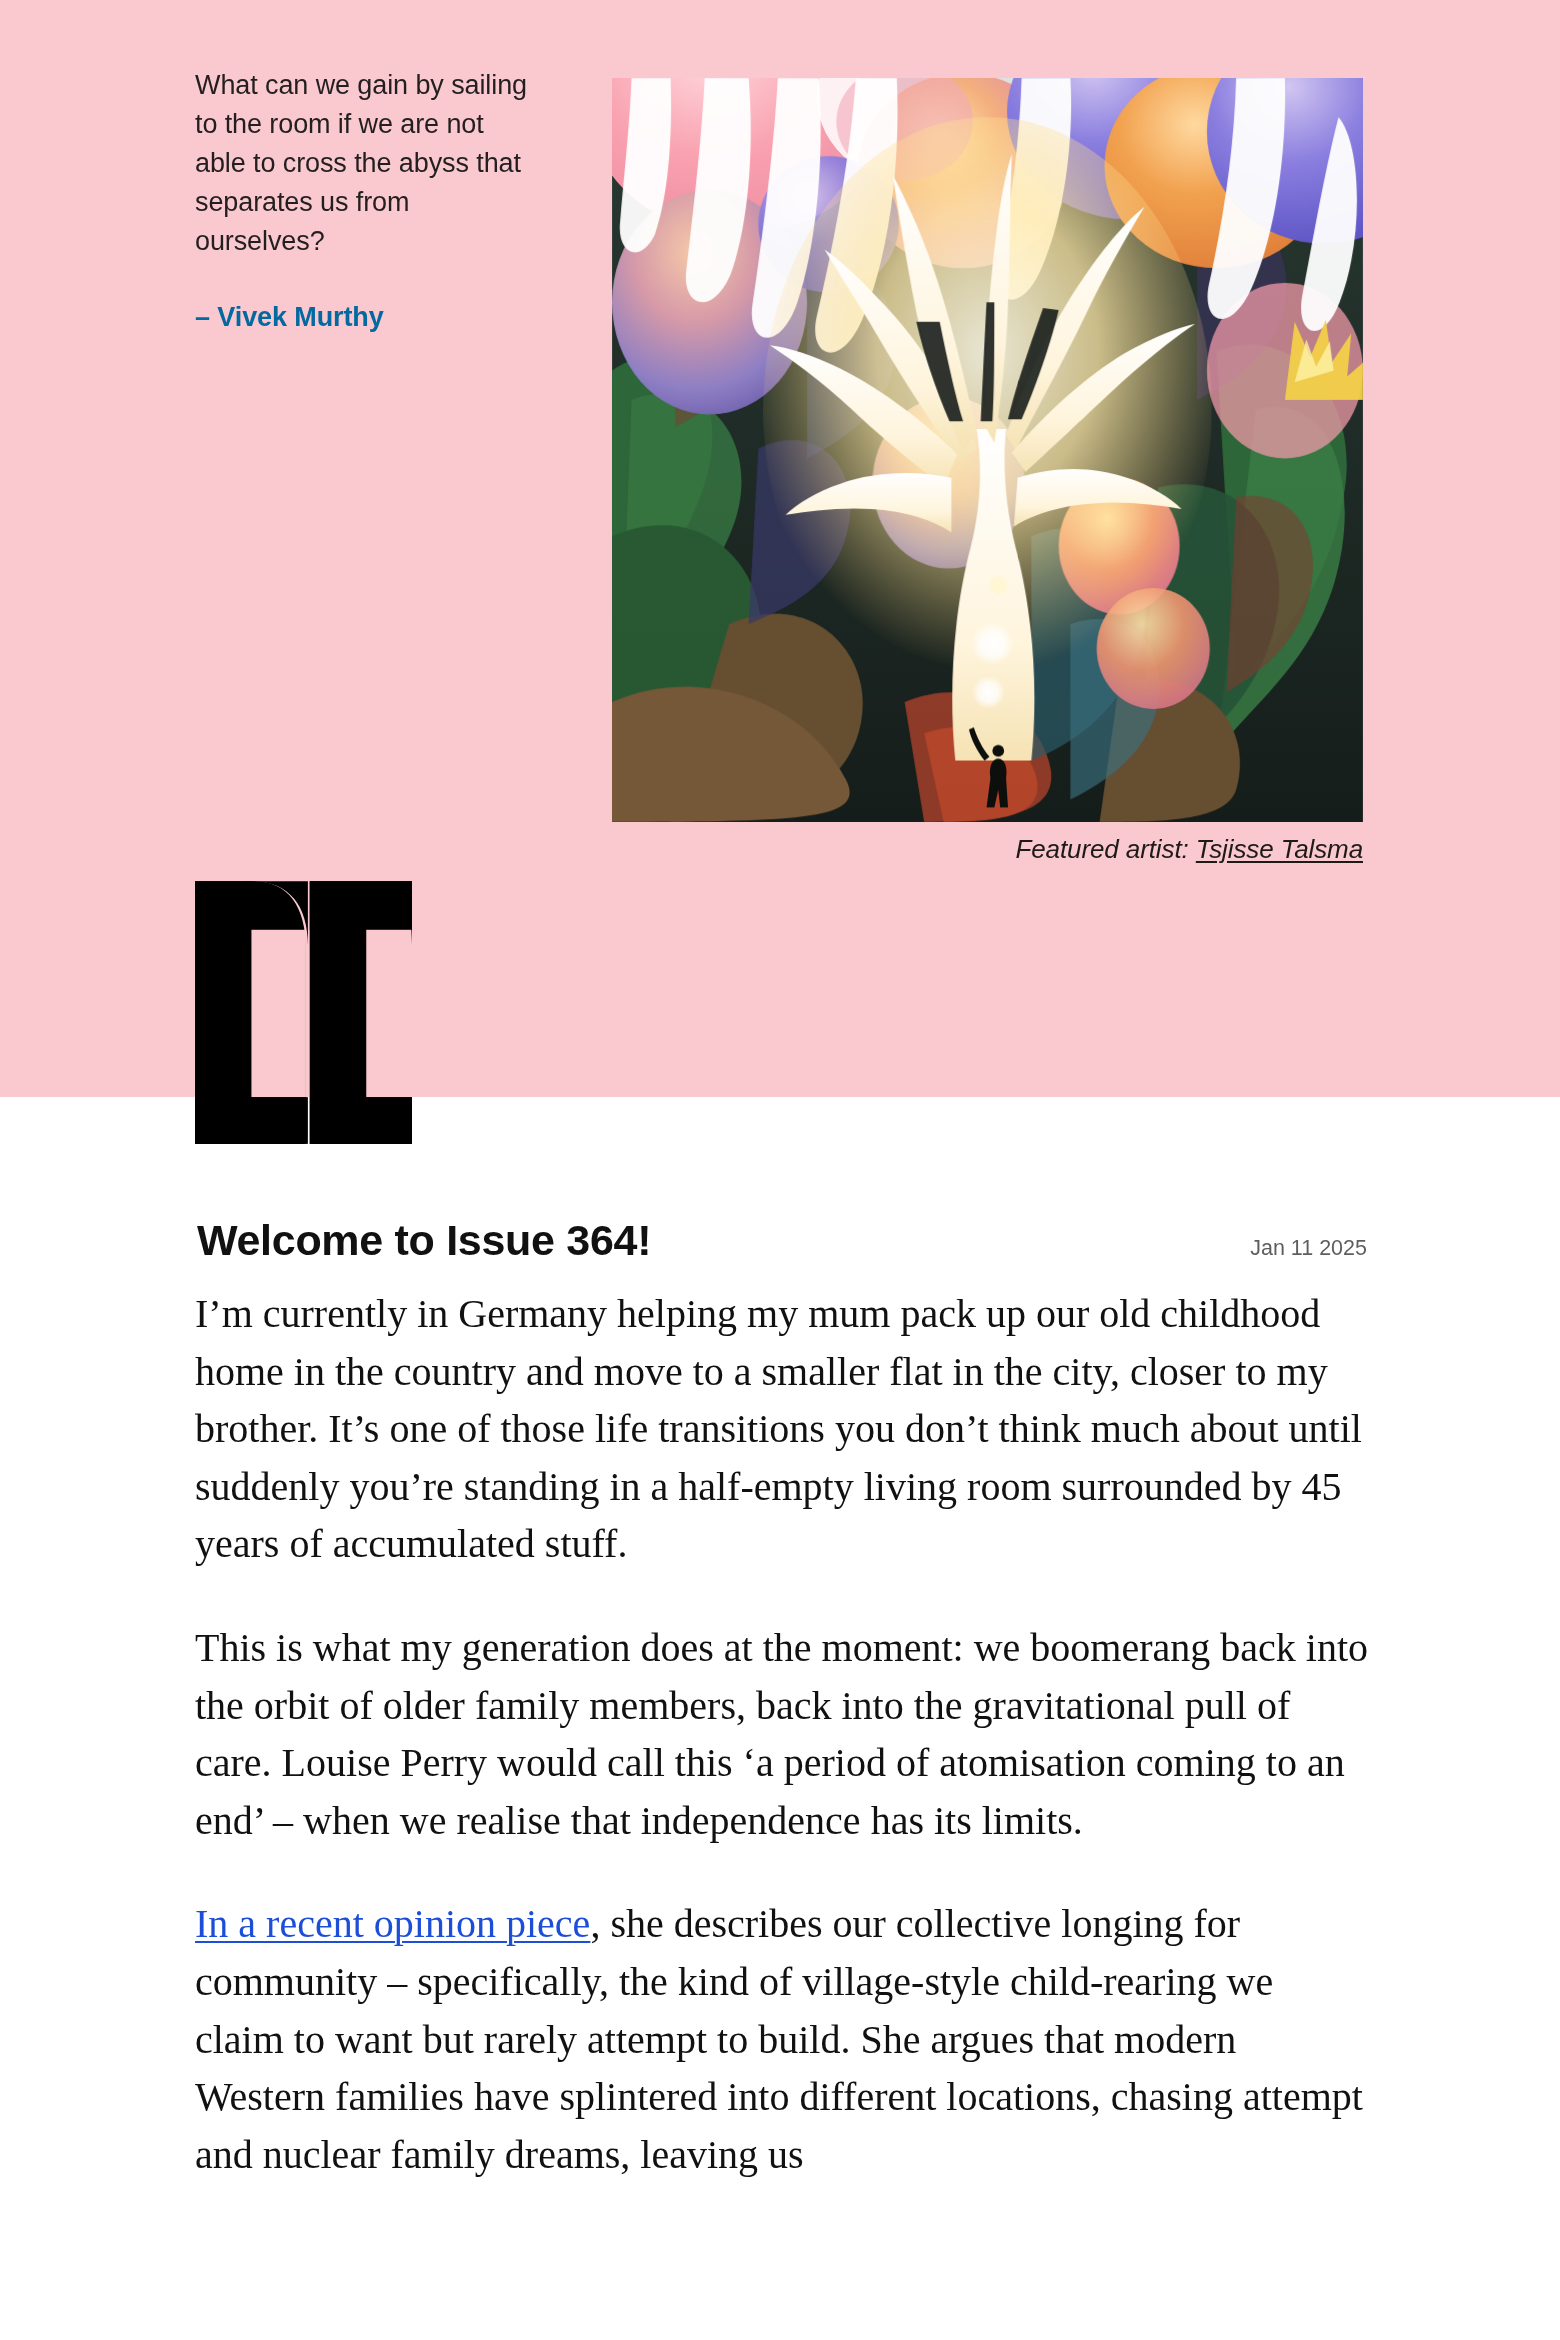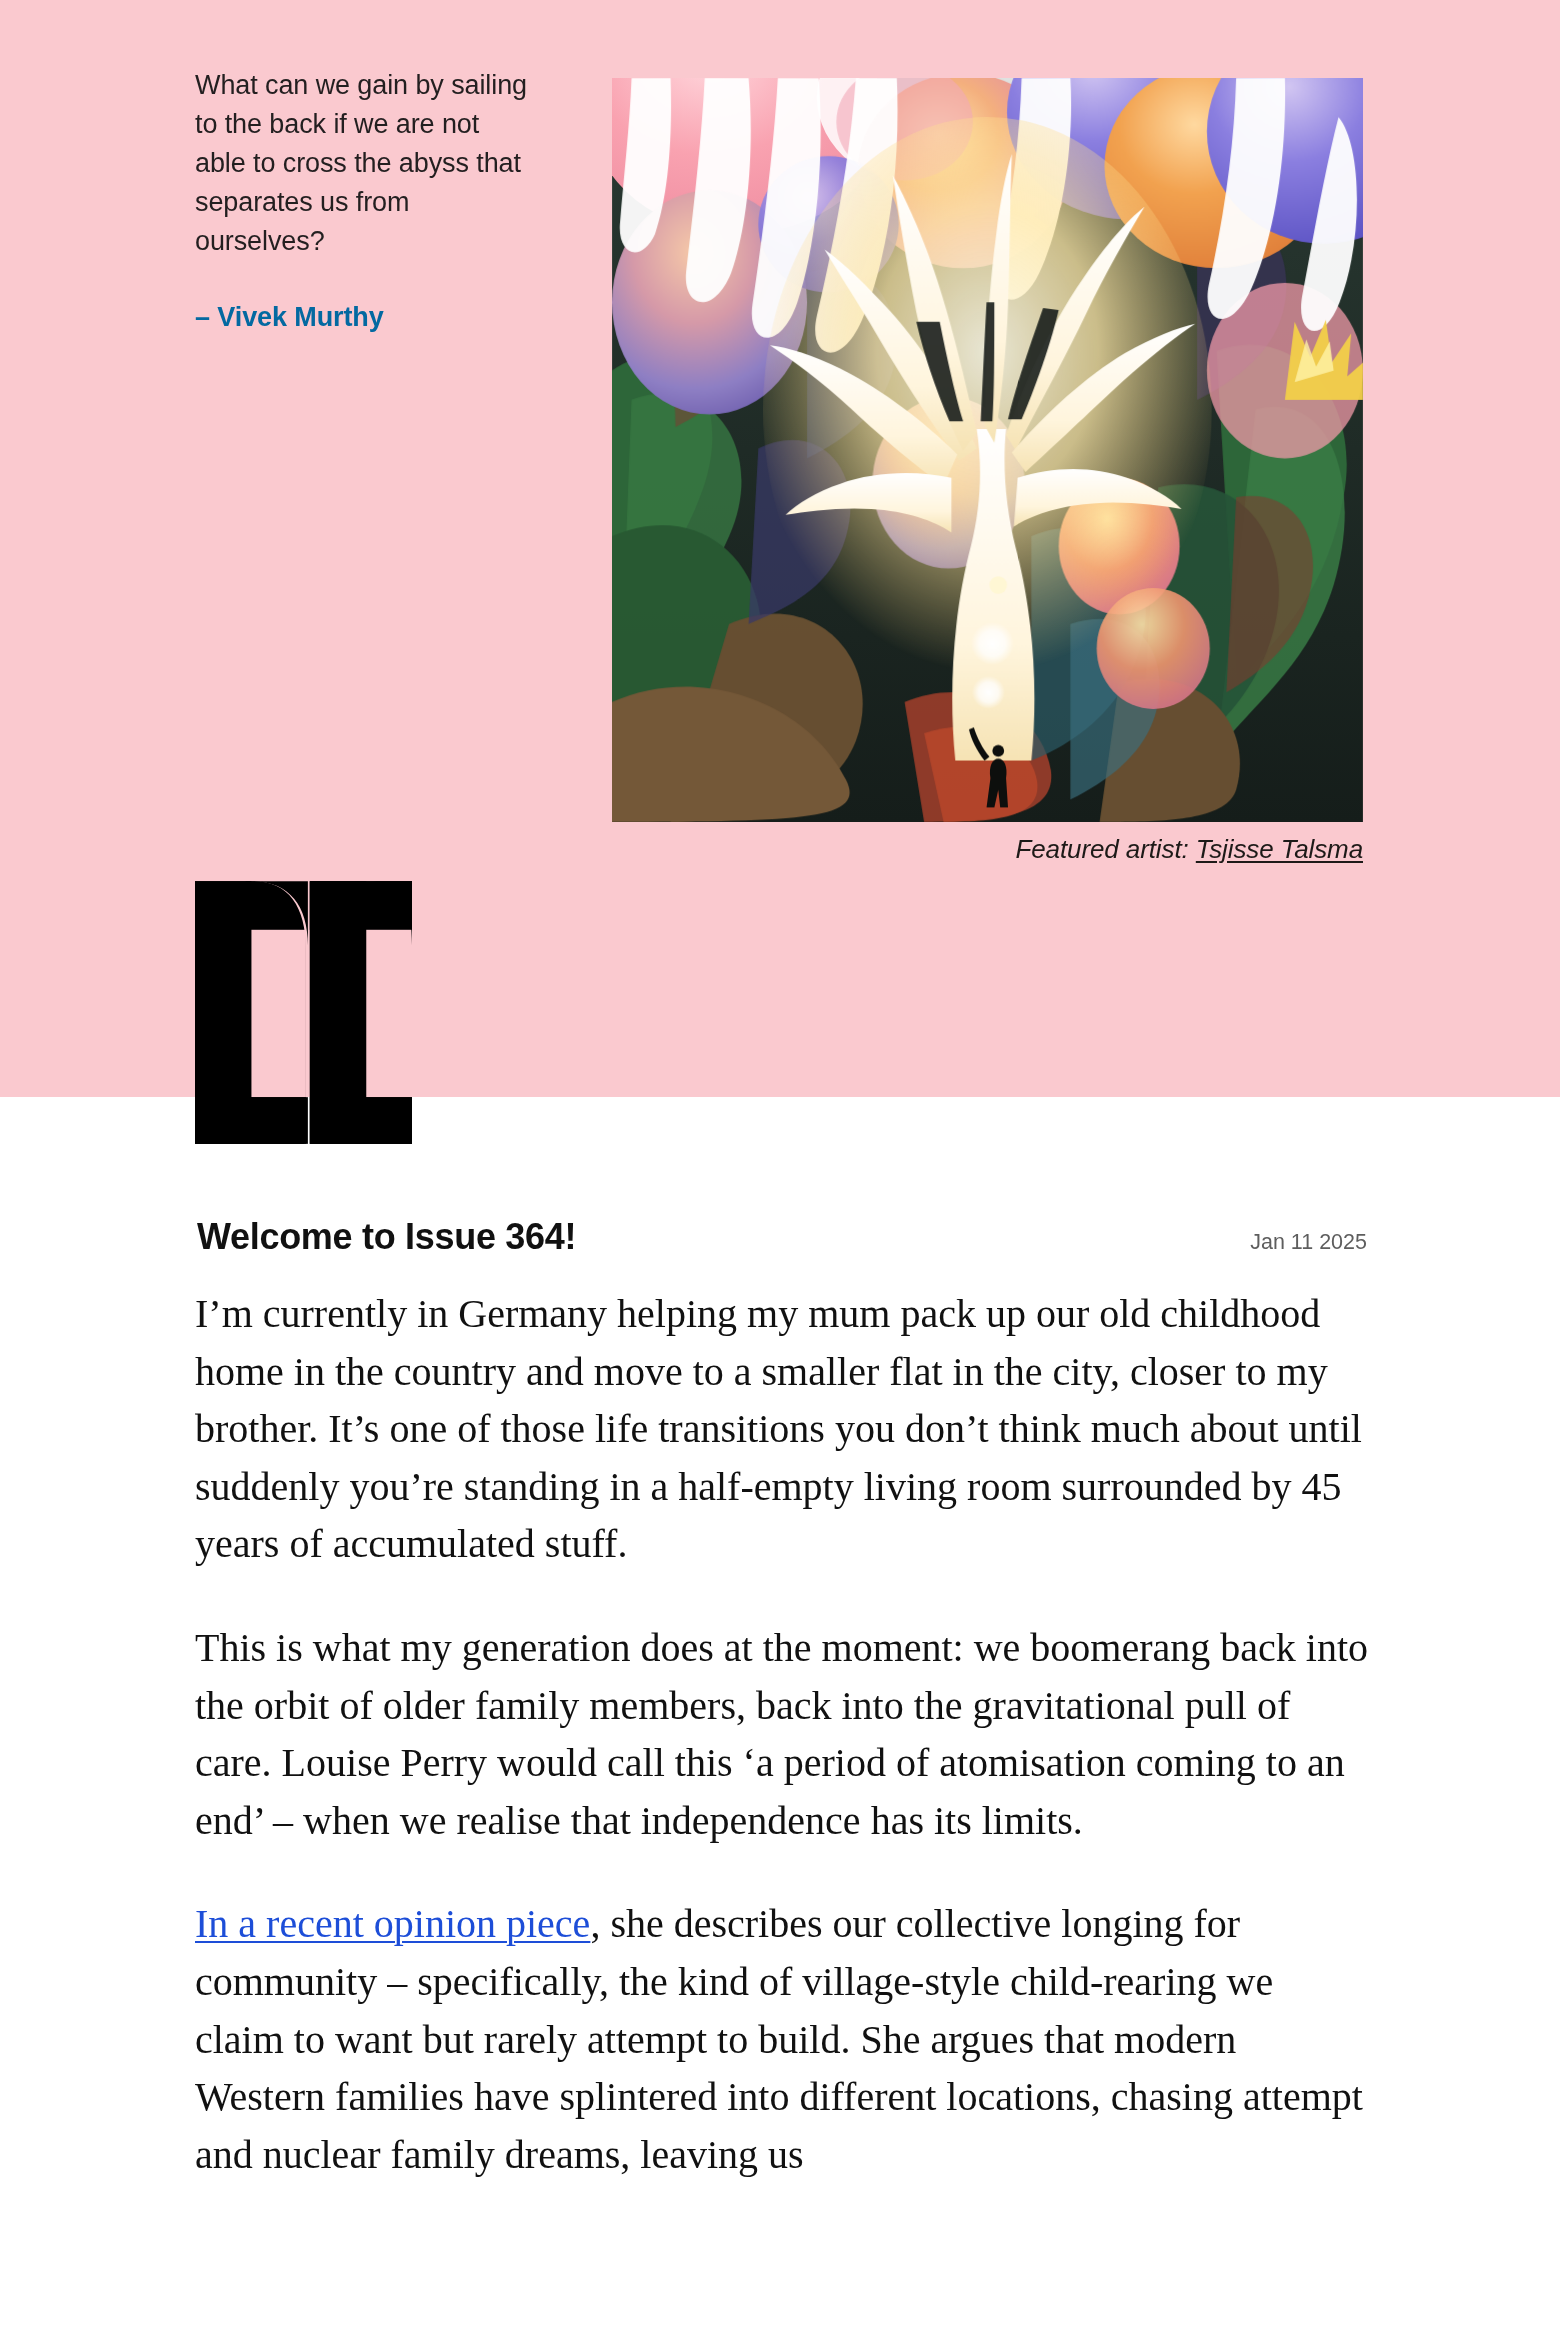--- a/index.html
+++ b/index.html
@@ -63,21 +63,21 @@
 
   
   #article {
     position:absolute; left:0; top:1097px; width:1560px;
   }
   #article-head {
     position:absolute; left:197px; top:119px; width:1170px;
     display:flex; align-items:baseline; justify-content:space-between;
   }
   #welcome-title {
-    font-size:36px; font-weight:700; color:#111;
+    font-size:43px; font-weight:700; color:#111;
     letter-spacing:-0.3px; margin:0;
   }
   #issue-date {
     font-size:21.5px; color:#5e5e5e; letter-spacing:0px;
     white-space:nowrap;
   }
 
   #article-body {
     position:absolute; left:195px; top:188px; width:1175px;
     font-family:"Liberation Serif", serif;
@@ -96,21 +96,21 @@
     position:absolute; left:0; top:2339px; width:1560px; height:2px;
     background:#ffffff;
   }
 </style>
 </head>
 <body>
 
 <div id="hero">
 
   <div id="quote-block">
-    <p class="quote-text">What can we gain by sailing to the back if we are not able to cross the abyss that separates us from ourselves?</p>
+    <p class="quote-text">What can we gain by sailing to the room if we are not able to cross the abyss that separates us from ourselves?</p>
     <p class="quote-attrib">– Vivek Murthy</p>
   </div>
 
   <div id="artwork-frame">
     <svg width="751" height="744" viewBox="0 0 770 763" xmlns="http://www.w3.org/2000/svg">
       <defs>
         <radialGradient id="gPink" cx="40%" cy="25%" r="75%">
           <stop offset="0%" stop-color="#ffd7dd"></stop>
           <stop offset="55%" stop-color="#f9a2b0"></stop>
           <stop offset="100%" stop-color="#f08fa2"></stop>

